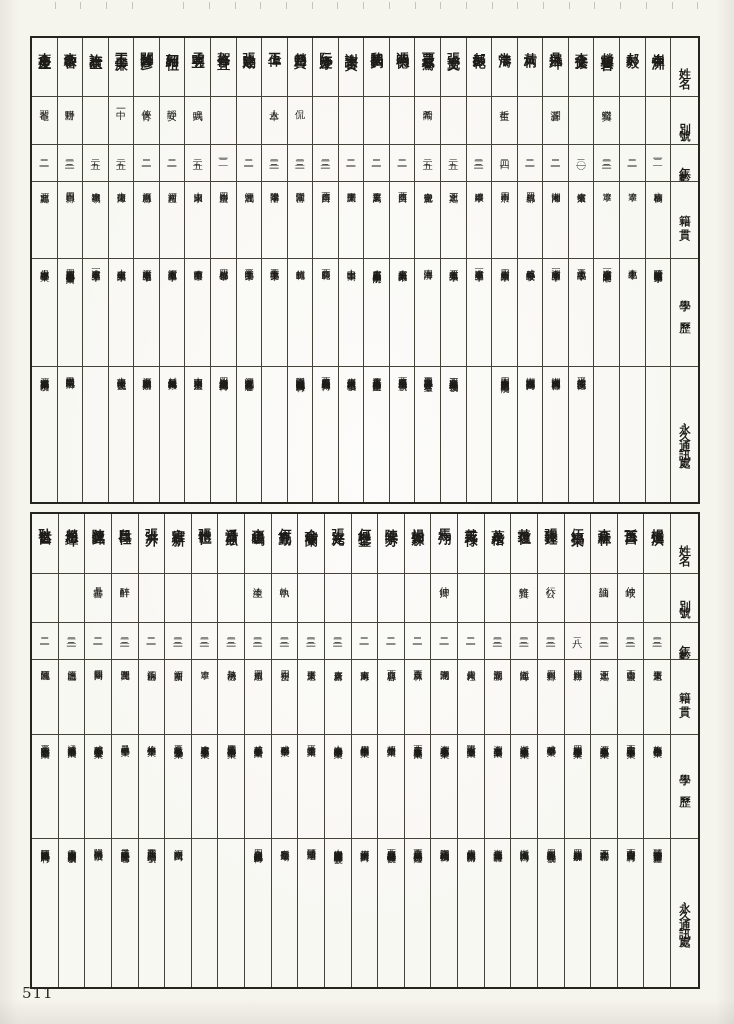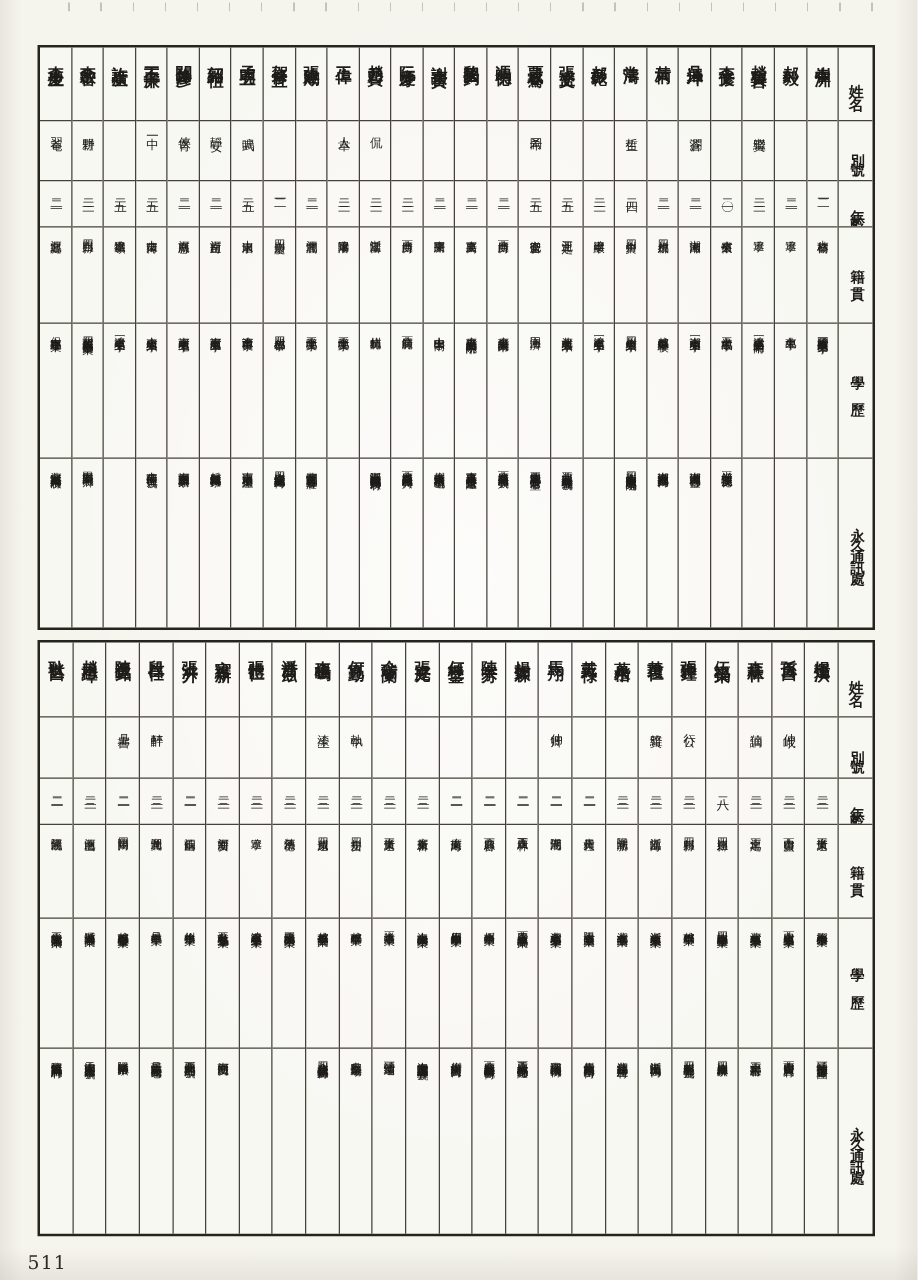--- a/index.html
+++ b/index.html
@@ -65,21 +65,21 @@
   }
   .head.r-name{letter-spacing:9px;font-size:12px;}
   .head.r-alias{letter-spacing:7px;}
   .head.r-age{letter-spacing:5px;}
   .head.r-native{letter-spacing:14px;}
   .head.r-edu{letter-spacing:22px;}
   .head.r-addr{letter-spacing:9px;}
   .page-number{
     position:absolute;left:22px;top:984px;
     font-family:"DejaVu Serif","Liberation Serif",serif;
-    font-size:15px;color:#2c2a26;letter-spacing:1px;margin-top:17px;
+    font-size:15px;color:#2c2a26;letter-spacing:1px;
   }
 </style>
 </head>
 <body>
 
 <div class="page">
   <div class="top-ticks"></div>
   <div class="rtable t-top" id="table-top">
       <div class="col">
         <div class="cell r-name">李慶生</div>

